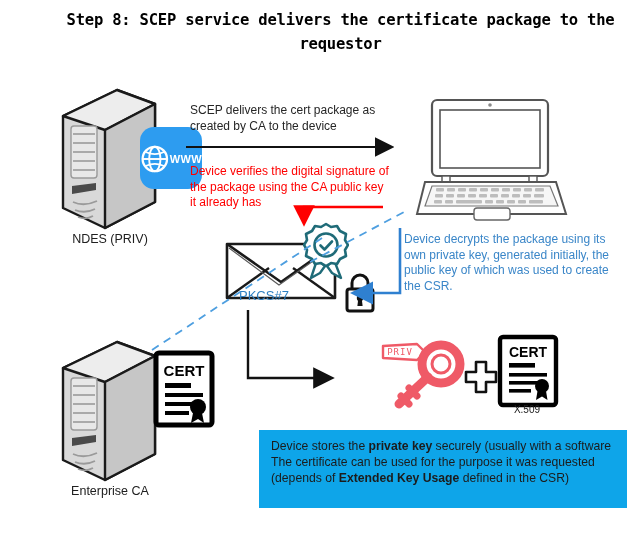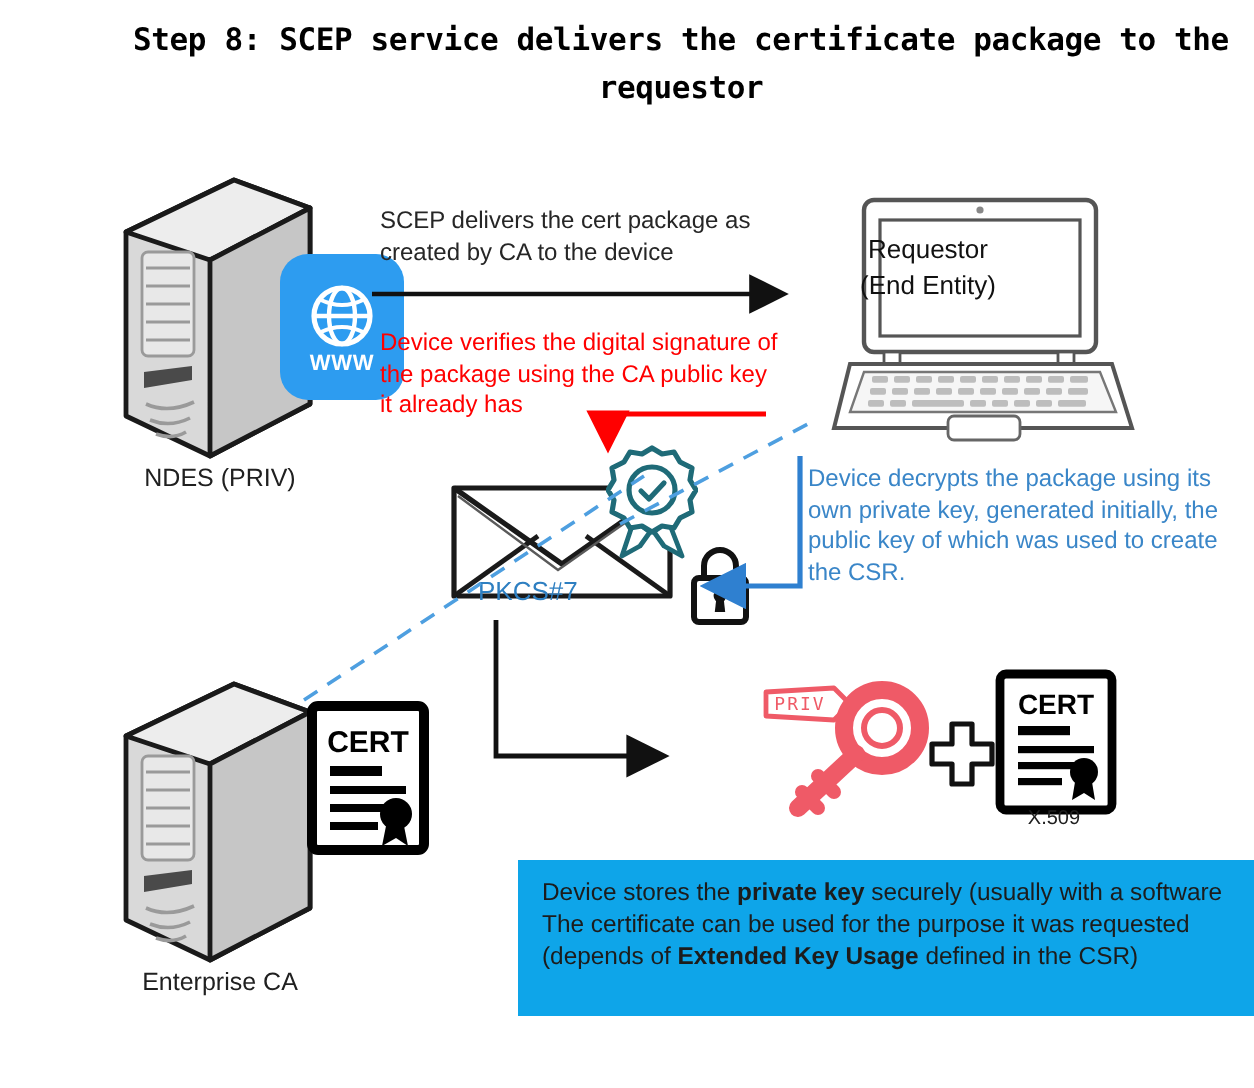--- a/index.html
+++ b/index.html
@@ -42,25 +42,25 @@
     position: absolute;
     text-align: center;
     font-size: 12.5px;
     color: #202020;
     white-space: nowrap;
   }
 
   
   #www-icon {
     left: 113px; top: 127px;
-    width: 62px; height: 73px;
+    width: 62px; height: 62px;
     border-radius: 14px;
     background: #2d9cf0;
     display: flex;
-    flex-direction: column;
+    flex-direction: row;
     align-items: center;
     justify-content: center;
   }
   #www-icon .globe { margin-top: 2px; }
   #www-icon .www-text {
     color: #fff;
     font-weight: bold;
     font-size: 11px;
     letter-spacing: 0.4px;
     margin-top: 1px;
@@ -235,24 +235,20 @@
         <rect x="41" y="104" width="26" height="3.4" rx="1"></rect>
           <rect x="70" y="104" width="8" height="3.4" rx="1"></rect>
         <rect x="81" y="104" width="8" height="3.4" rx="1"></rect>
           <rect x="92" y="104" width="8" height="3.4" rx="1"></rect>
         <rect x="103" y="104" width="8" height="3.4" rx="1"></rect>
           <rect x="114" y="104" width="14" height="3.4" rx="1"></rect>
       </g>
       <rect x="59" y="112" width="36" height="12" rx="3" fill="#fff" stroke="#666" stroke-width="1.4"></rect>
     </svg>
   </div>
-  <div id="laptop-screen-text">
-    <div>Requestor</div>
-    <div>(End Entity)</div>
-  </div>
 
   <div class="abs" style="left:196px; top:236px;">
     <svg width="130" height="72" viewBox="0 0 130 72">
       <path d="M4,8 L112,8 L112,62 L4,62 Z" fill="#ffffff" stroke="#1a1a1a" stroke-width="2.6" stroke-linejoin="round"></path>
       <path d="M4,8 L58,46 L112,8" fill="none" stroke="#1a1a1a" stroke-width="2.6" stroke-linejoin="round"></path>
       <path d="M4,62 L46,32" fill="none" stroke="#1a1a1a" stroke-width="2.4"></path>
       <path d="M112,62 L70,32" fill="none" stroke="#1a1a1a" stroke-width="2.4"></path>
       <path d="M6,12 L56,49 L110,11" fill="none" stroke="#5a5a5a" stroke-width="1.2"></path>
     </svg>
   </div>

